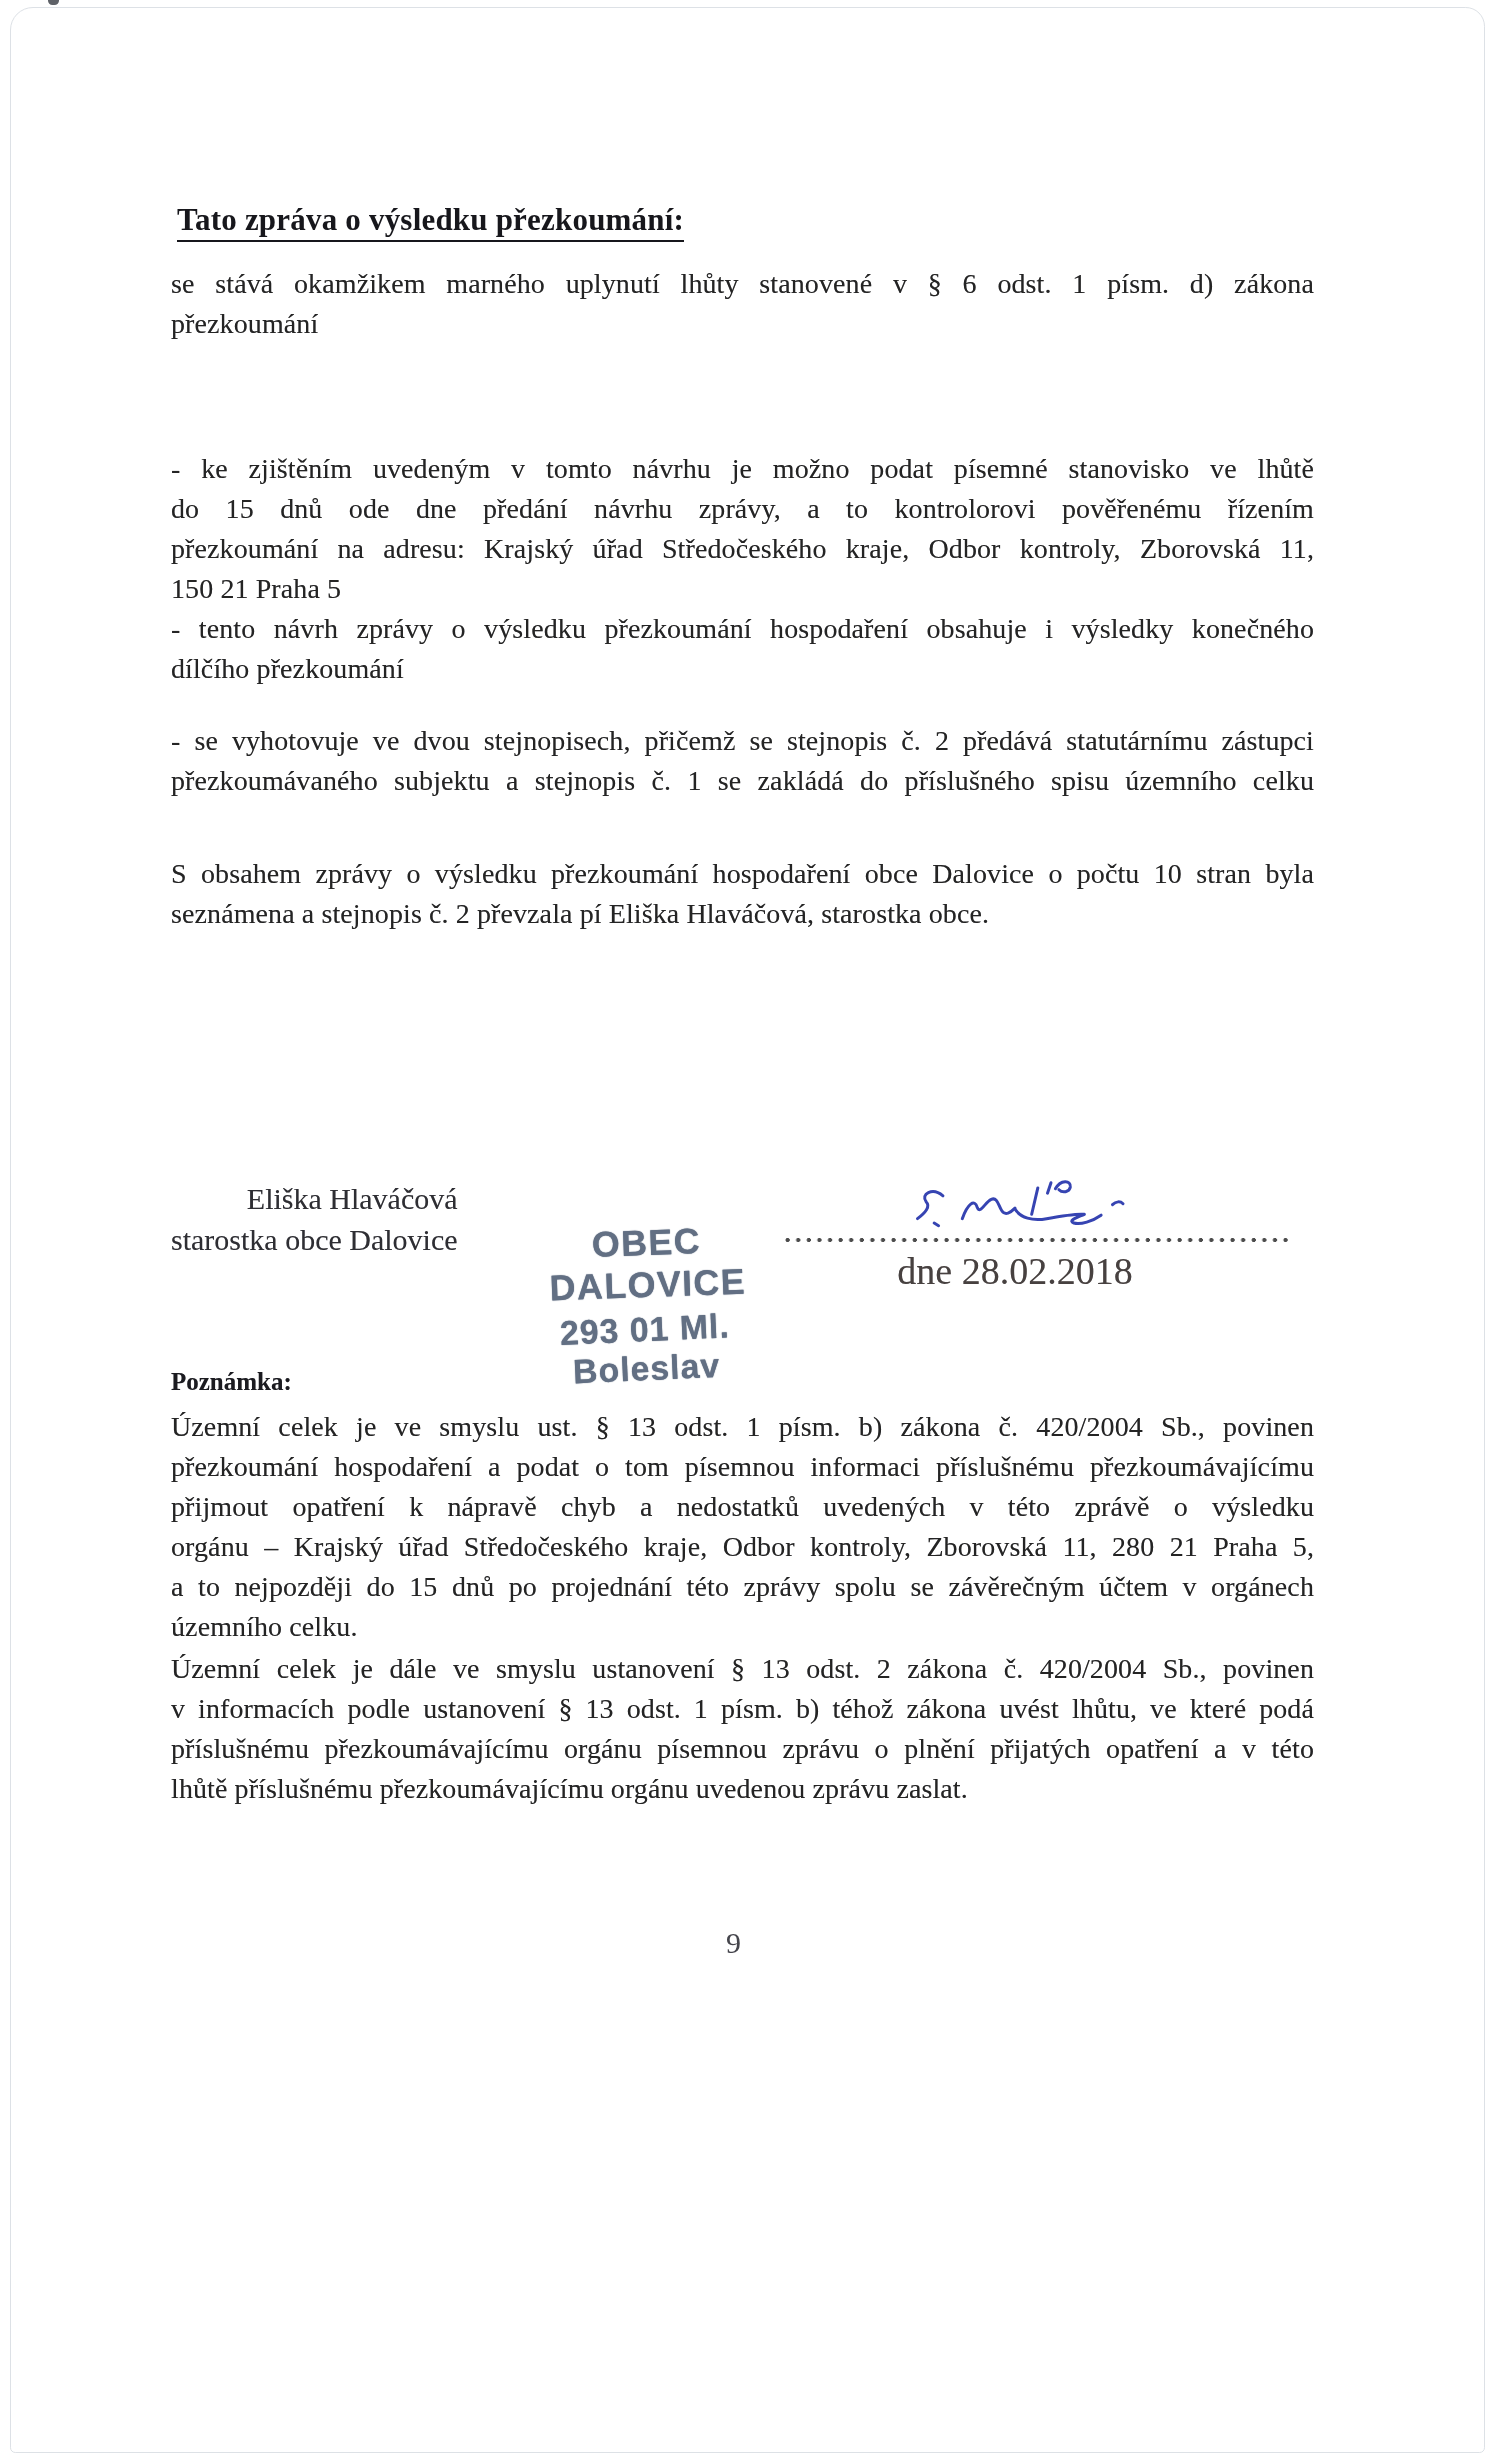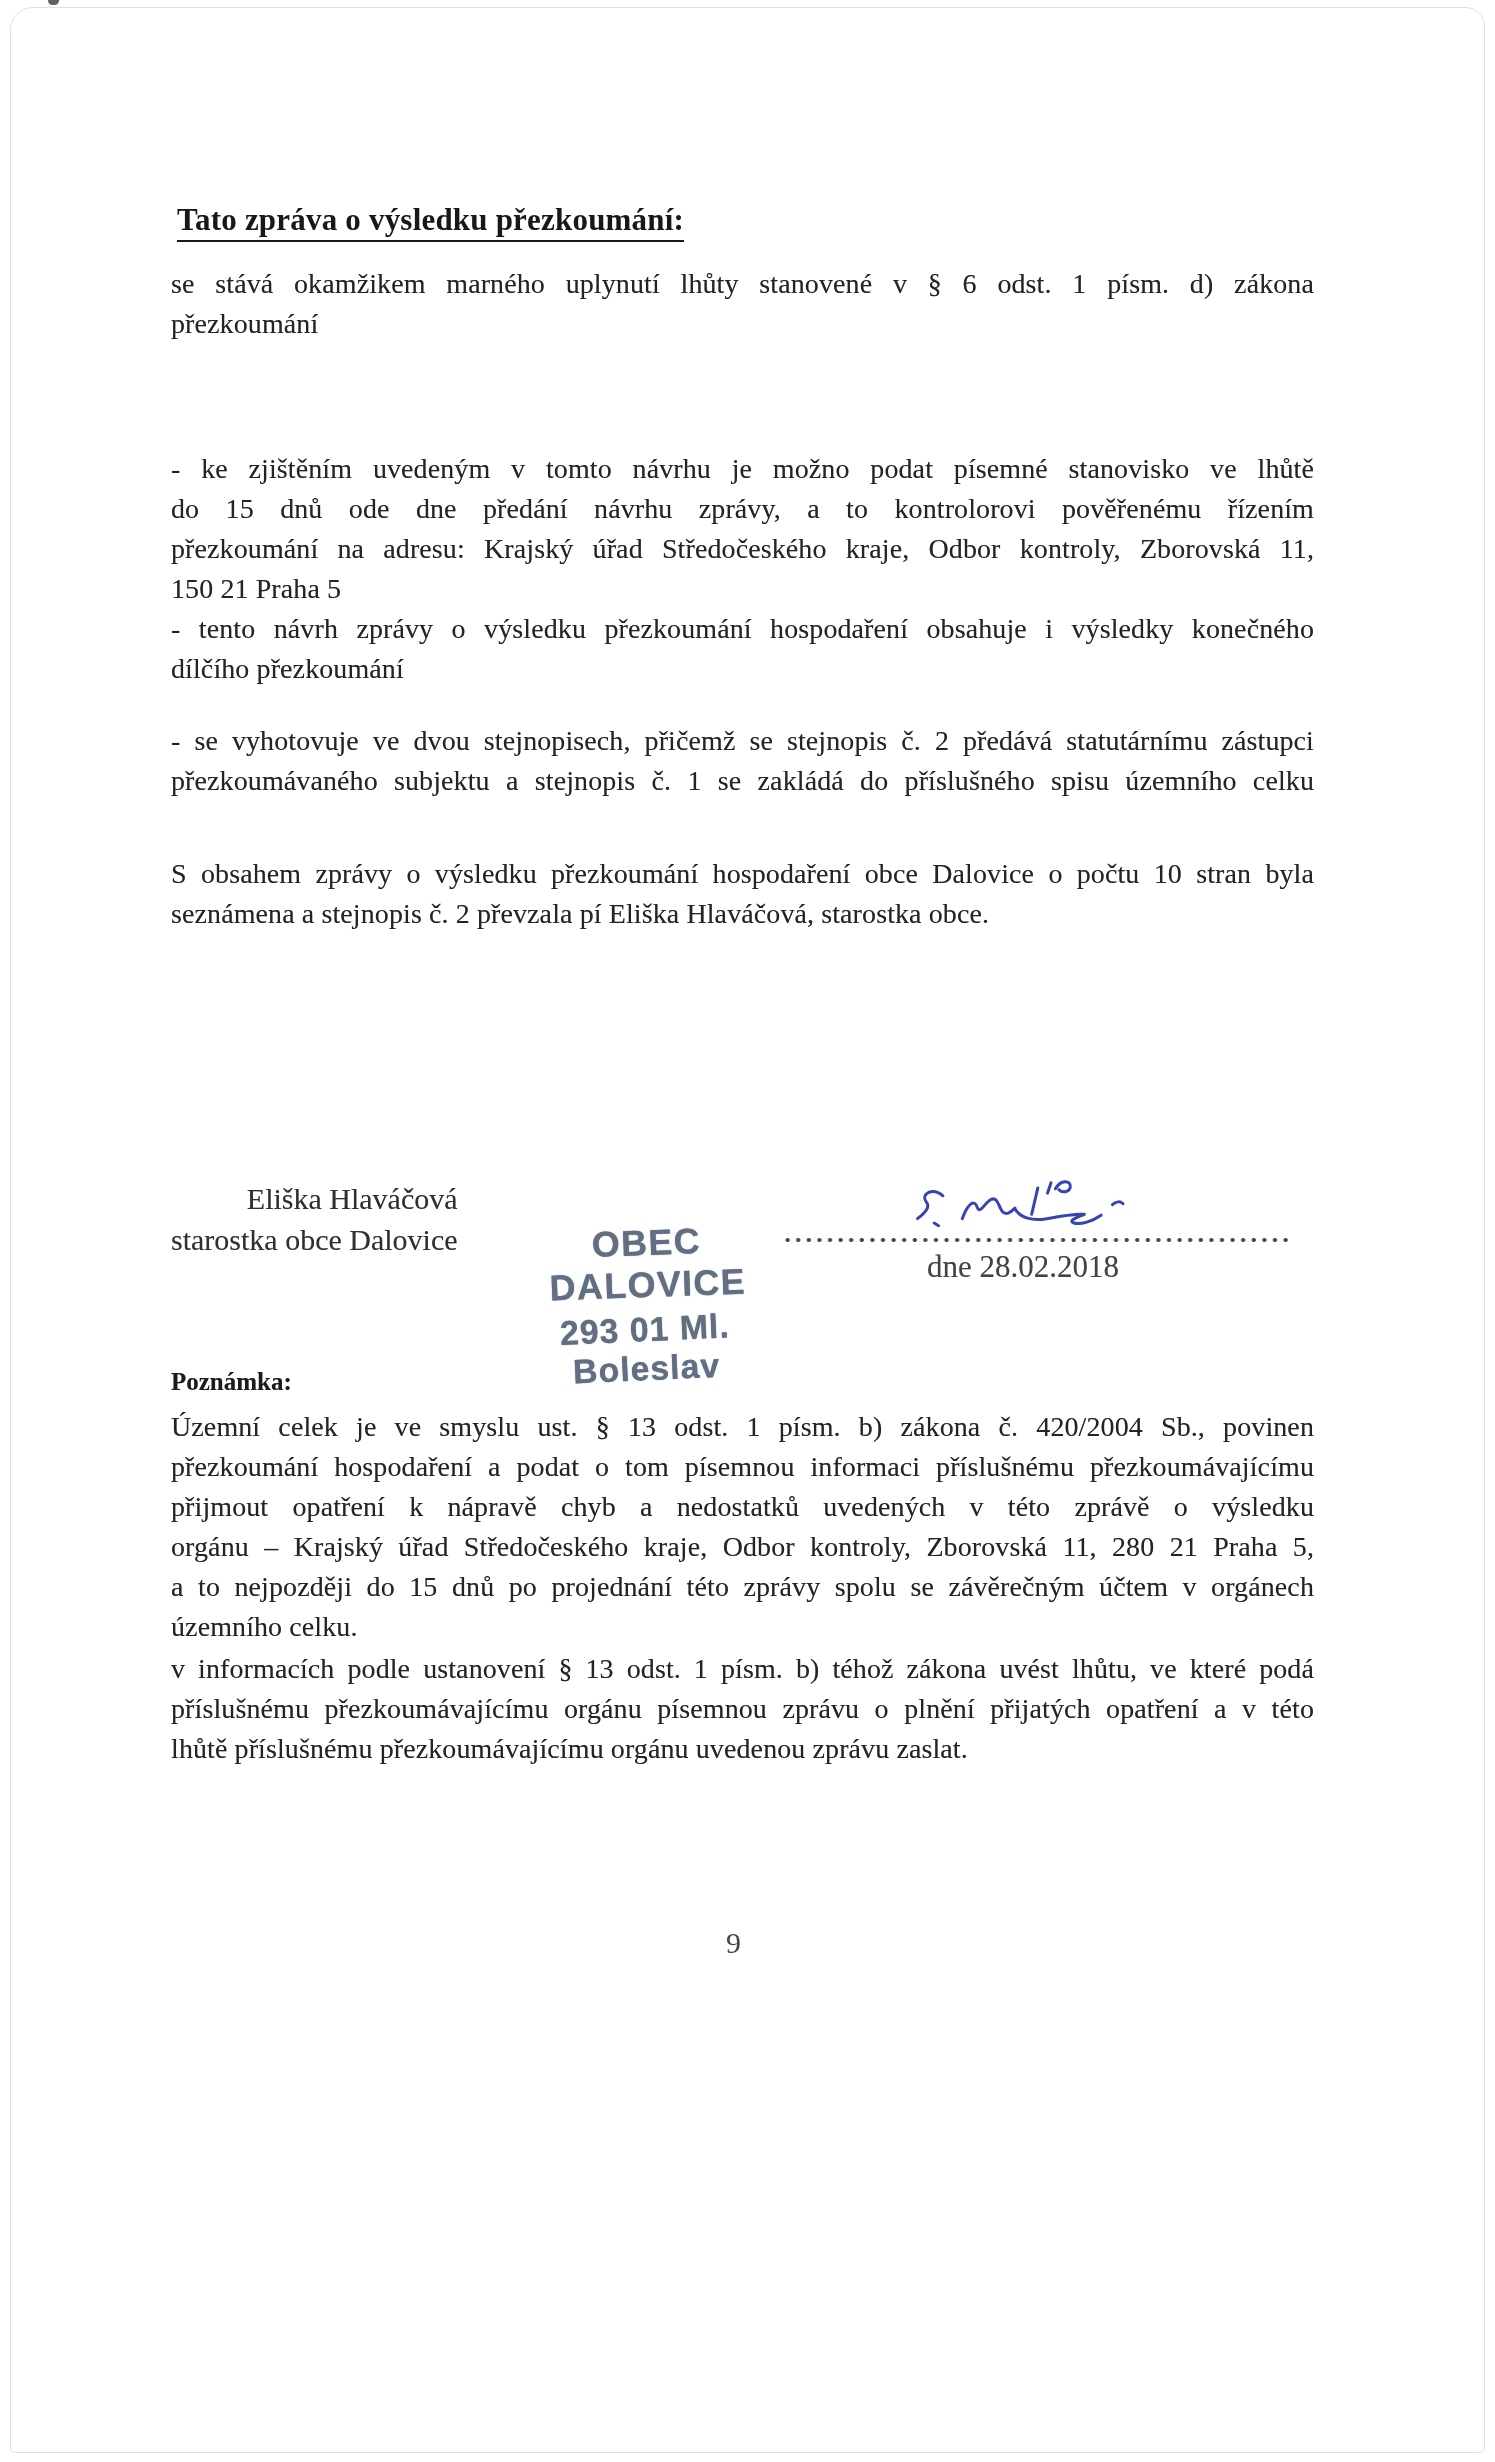--- a/index.html
+++ b/index.html
@@ -56,22 +56,22 @@
   .stamp-l1 { font-size:36px; letter-spacing:1.3px; text-shadow:0 0 1.1px currentColor; }
   .stamp-l2 { font-size:34px; letter-spacing:0.9px; margin-top:3.5px;
               transform:translateX(-4.4px) rotate(-.6deg); text-shadow:0 0 1.1px currentColor; }
   .dotted-line {
     position:absolute; left:785px; top:1237px; width:503px; height:6.2px;
     background-image:radial-gradient(circle at 2.6px 3.1px, #4c4c4c 1.8px, rgba(0,0,0,0) 2.4px);
     background-size:10.6px 6.2px; background-repeat:repeat-x;
   }
   .sig-svg { position:absolute; left:904px; top:1173px; }
   .sig-date {
-    position:absolute; left:927px; top:1249px; width:264px;
-    text-align:left; font-size:31px; color:#474140;
+    position:absolute; left:883px; top:1249px; width:264px;
+    text-align:center; font-size:38px; color:#474140;
     text-shadow:0 0 0.4px rgba(40,30,30,.3);
   }
   .page-num {
     position:absolute; left:0; top:1926px; width:1467px;
     text-align:center; font-size:30px; color:#45454c;
   }
 </style>
 </head>
 <body>
 
@@ -134,19 +134,20 @@
 <div class="note-heading">Poznámka:</div>
 <div class="para" style="top:1407px">
     <div class="line">Územní celek je ve smyslu ust. § 13 odst. 1 písm. b) zákona č. 420/2004 Sb., povinen</div>
     <div class="line">přezkoumání hospodaření a podat o tom písemnou informaci příslušnému přezkoumávajícímu</div>
     <div class="line">přijmout opatření k nápravě chyb a nedostatků uvedených v této zprávě o výsledku</div>
     <div class="line">orgánu – Krajský úřad Středočeského kraje, Odbor kontroly, Zborovská 11, 280 21 Praha 5,</div>
     <div class="line">a to nejpozději do 15 dnů po projednání této zprávy spolu se závěrečným účtem v orgánech</div>
     <div class="line last">územního celku.</div>
   </div>
 <div class="para" style="top:1649px">
+    <div class="line">Územní celek je dále ve smyslu ustanovení § 13 odst. 2 zákona č. 420/2004 Sb., povinen</div>
     <div class="line">v informacích podle ustanovení § 13 odst. 1 písm. b) téhož zákona uvést lhůtu, ve které podá</div>
     <div class="line">příslušnému přezkoumávajícímu orgánu písemnou zprávu o plnění přijatých opatření a v této</div>
     <div class="line last">lhůtě příslušnému přezkoumávajícímu orgánu uvedenou zprávu zaslat.</div>
   </div>
 
 <div class="page-num">9</div>
 
 
 </body></html>

